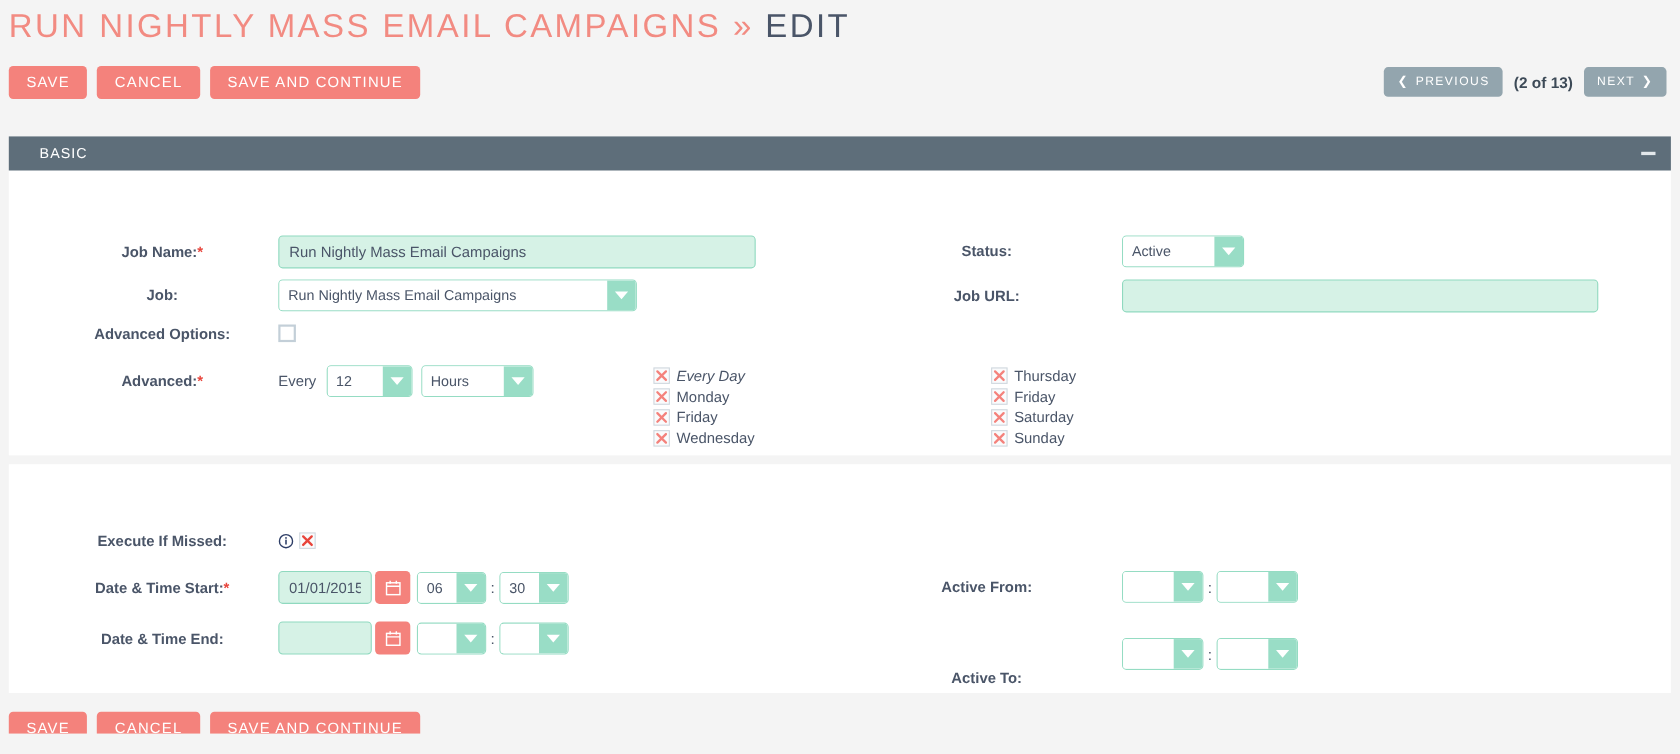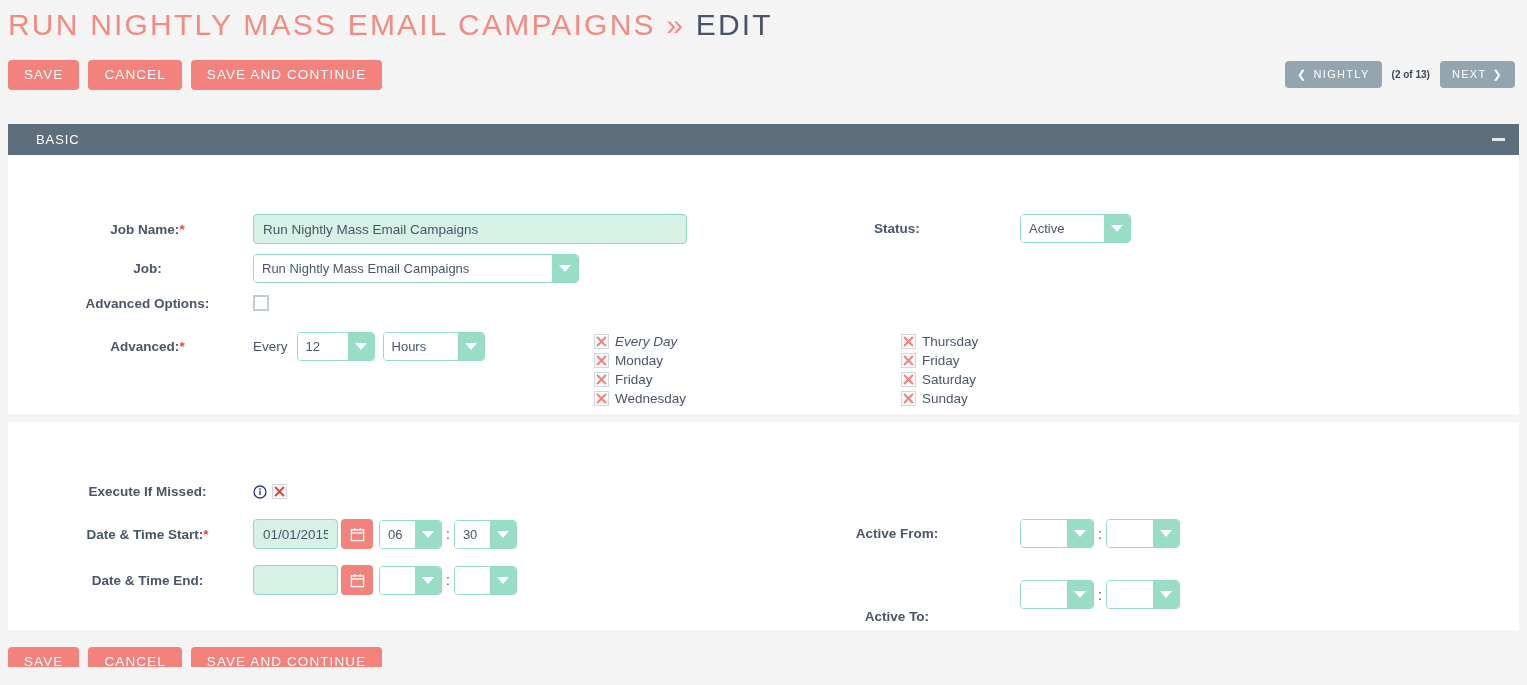--- a/index.html
+++ b/index.html
@@ -69,21 +69,21 @@
     font-size: 11px;
     letter-spacing: 1.3px;
     cursor: pointer;
     display: flex;
     align-items: center;
     gap: 6px;
     font-family: "Liberation Sans", sans-serif;
   }
   .pager-count {
     color: #3d4a57;
-    font-size: 10px;
+    font-size: 14px;
     font-weight: bold;
   }
   .chev { font-size: 11px; line-height: 1; }
 
   
   .panel {
     position: absolute;
     left: 8px;
     width: 1511px;
     background: #ffffff;
@@ -252,21 +252,21 @@
 
   <div class="btn-row" style="top:60px;">
     <button class="btn">SAVE</button>
     <button class="btn">CANCEL</button>
     <button class="btn">SAVE AND CONTINUE</button>
   </div>
 
   <div class="pager">
     <button class="pager-btn">
       <span class="chev">❮</span>
-      <span>NIGHTLY</span>
+      <span>PREVIOUS</span>
     </button>
     <span class="pager-count">(2 of 13)</span>
     <button class="pager-btn">
       <span>NEXT</span>
       <span class="chev">❯</span>
     </button>
   </div>
 
   <div class="panel" style="top:124px; height:290px;">
     <div class="panel-head">
@@ -377,20 +377,24 @@
         </div>
 
       <div class="frow" style="left:760px; top:59px;">
         <span class="flabel" style="width:252px; padding-left:6px;">Status:</span>
         <span class="sel" style="width:111px;">
           <span class="sv">Active</span>
           <span class="sa"></span>
         </span>
       </div>
 
+      <div class="frow" style="left:760px; top:99px;">
+        <span class="flabel" style="width:252px; padding-left:6px;">Job URL:</span>
+        <input class="tf" style="width: 433px;" value="">
+      </div>
 
     </div>
   </div>
 
   <div class="panel" style="top:422px; height:208px;">
     <div class="panel-body" style="height:177px;">
 
       <div class="frow" style="left:0; top:62px;">
         <span class="flabel">Execute If Missed:</span>
         <span class="info-icon">

